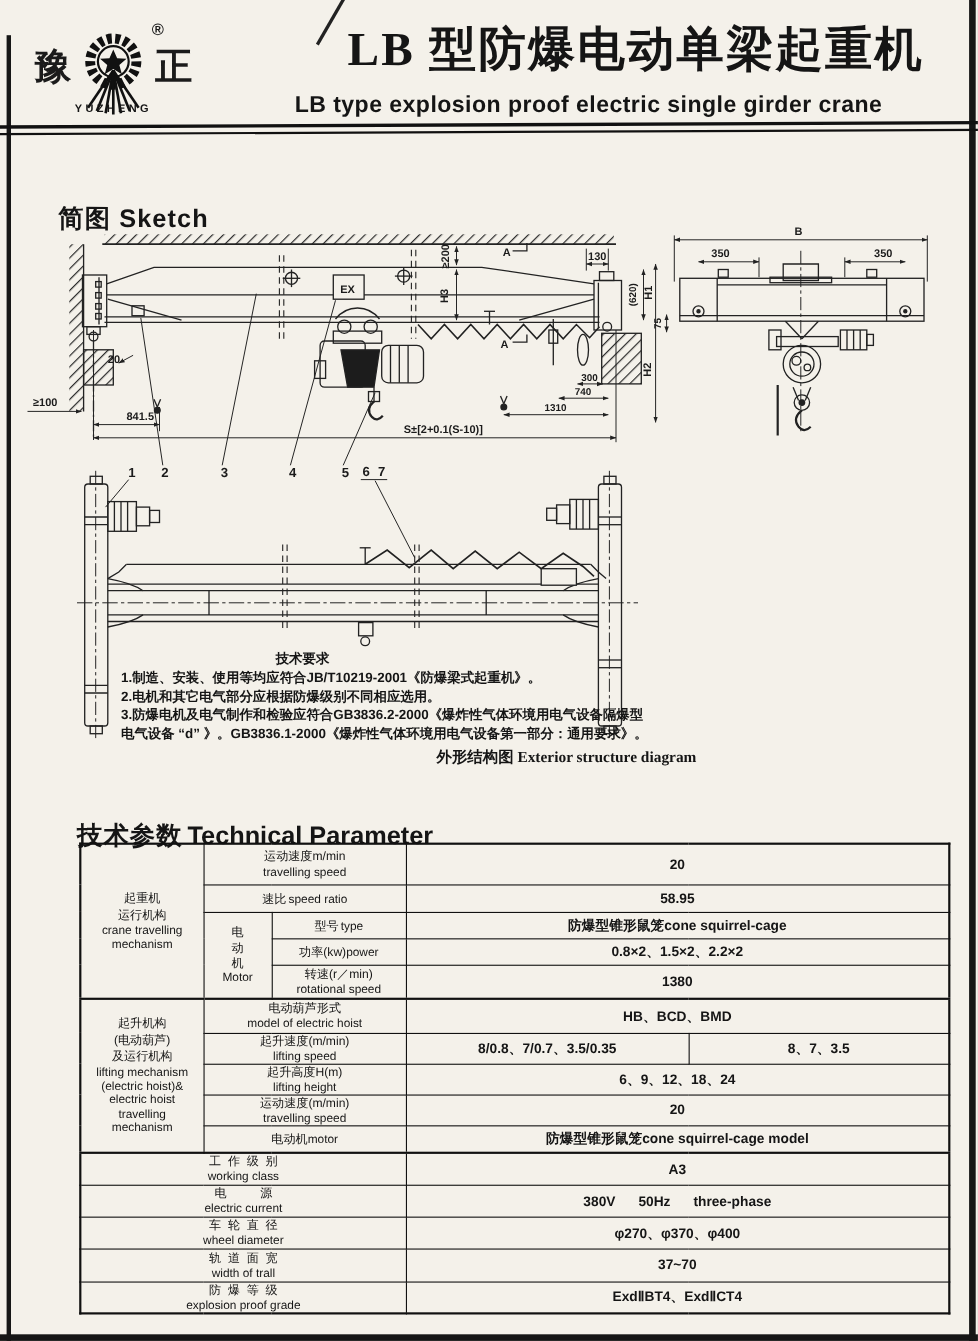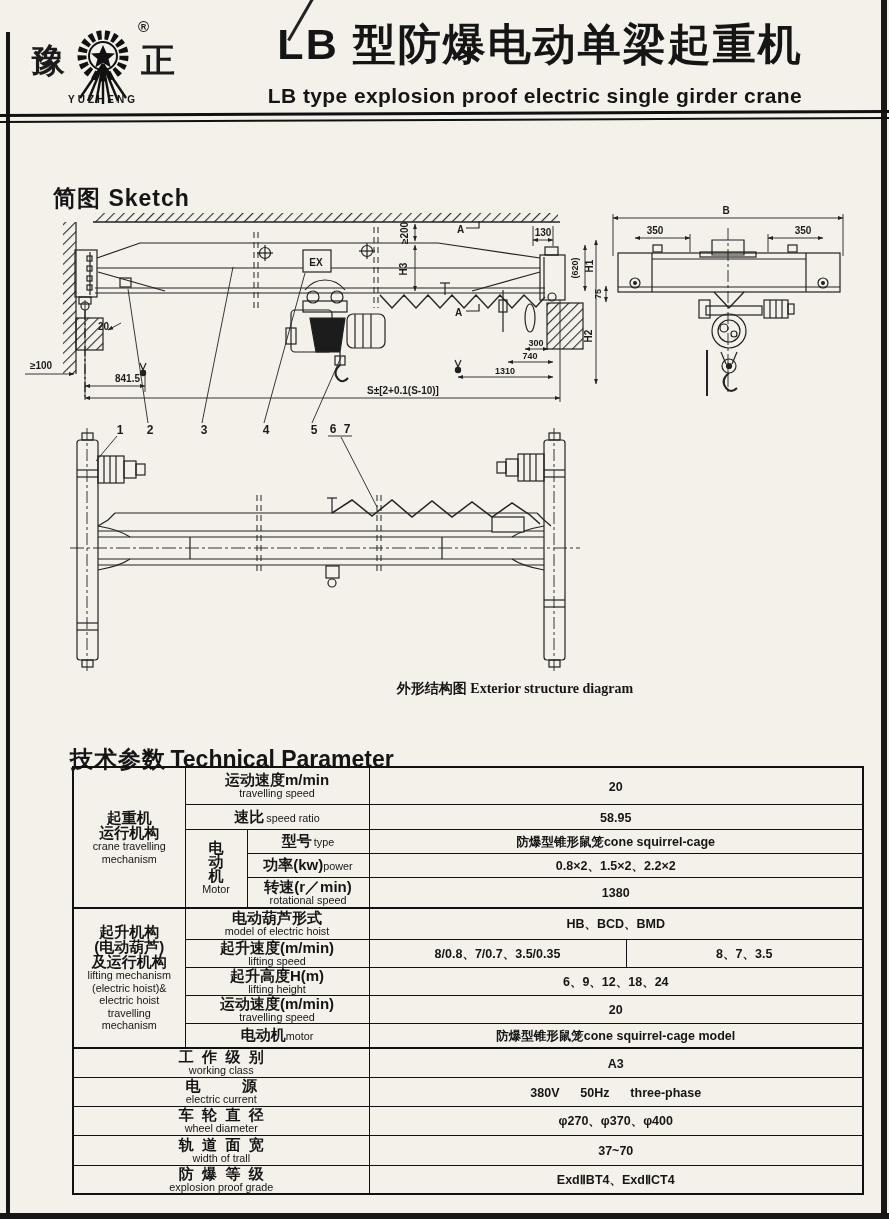--- a/index.html
+++ b/index.html
@@ -2,38 +2,38 @@
 <html><head>
 <meta charset="utf-8">
 <style>
   html,body{margin:0;padding:0;background:#888;}
   .page{position:relative;width:889px;height:1219px;background:#f4f1ea;overflow:hidden;
         font-family:"Liberation Sans",sans-serif;color:#151515;}
   .abs{position:absolute;}
   
   .edge{background:#161616;}
   
-  .title-cn{left:240px;top:16px;width:600px;text-align:center;font-size:43px;font-weight:900;
-            letter-spacing:2px;font-family:Liberation Sans, sans-serif;}
+  .title-cn{left:240px;top:16px;width:600px;text-align:right;font-size:43px;font-weight:900;
+            letter-spacing:2px;font-family:Liberation Serif, serif;}
   .title-en{left:205px;top:84px;width:660px;text-align:center;font-size:21px;font-weight:bold;
             letter-spacing:0.4px;}
   .rule1{left:0;top:112px;width:889px;height:3px;background:#111;transform:rotate(-0.25deg);}
   .rule2{left:0;top:119px;width:889px;height:2px;background:#111;transform:rotate(-0.25deg);}
   .sec-head{font-weight:bold;font-size:23px;letter-spacing:1px;}
   .caption{left:295px;top:680px;width:440px;text-align:center;font-size:14px;font-weight:bold;
            font-family:"Liberation Serif",serif;}
   .notes{left:110px;top:591px;width:480px;font-size:12.2px;font-weight:bold;line-height:17px;}
   .notes .nt{width:330px;text-align:center;}
   .parts{left:600px;top:566px;width:285px;font-size:12px;font-weight:bold;line-height:14.8px;
          font-family:"Liberation Serif",serif;}
   
   table.params{border-collapse:collapse;table-layout:fixed;width:790px;border:2.5px solid #111;}
   table.params td{border:1.4px solid #111;text-align:center;vertical-align:middle;
       padding:0 2px;overflow:hidden;}
-  .cn{font-weight:bold;font-size:15px;white-space:pre;line-height:15px;display:block;}
+  .cn{font-weight:normal;font-size:11px;white-space:pre;line-height:15px;display:block;}
   .en{font-weight:normal;font-size:10.8px;line-height:12px;display:block;}
   .inl .cn,.inl .en{display:inline;}
   .inl .en{margin-left:2px;}
   .val{font-weight:bold;font-size:12.5px;white-space:pre;}
   .gcell .cn{line-height:15px;}
   .gcell .en{line-height:12.6px;}
   tr.sep td{border-top-width:2.2px;}
   
   svg text{fill:#1b1b1b;}
   .dim{font:bold 10px "Liberation Sans",sans-serif;}
@@ -338,20 +338,27 @@
       <text class="co" x="120" y="434" text-anchor="middle">1</text>
       <text class="co" x="150" y="434" text-anchor="middle">2</text>
       <text class="co" x="204" y="434" text-anchor="middle">3</text>
       <text class="co" x="266" y="434" text-anchor="middle">4</text>
       <text class="co" x="314" y="434" text-anchor="middle">5</text>
       <text class="co" x="333" y="433" text-anchor="middle">6</text>
       <text class="co" x="347" y="433" text-anchor="middle">7</text>
     </g>
   </svg>
 
+  <div class="abs notes">
+    <div class="nt">技术要求</div>
+    <div>1.制造、安装、使用等均应符合JB/T10219-2001《防爆梁式起重机》。</div>
+    <div>2.电机和其它电气部分应根据防爆级别不同相应选用。</div>
+    <div>3.防爆电机及电气制作和检验应符合GB3836.2-2000《爆炸性气体环境用电气设备隔爆型</div>
+    <div>电气设备 “d” 》。GB3836.1-2000《爆炸性气体环境用电气设备第一部分：通用要求》。</div>
+  </div>
 
 
   <div class="abs caption">外形结构图 Exterior structure diagram</div>
 
   <div class="abs" style="left:70px;top:744px;">
     <span class="sec-head">技术参数</span>
     <span class="sec-head" style="letter-spacing:0;">Technical Parameter</span>
   </div>
 
   <table class="params abs" style="left:72px;top:766px;">

